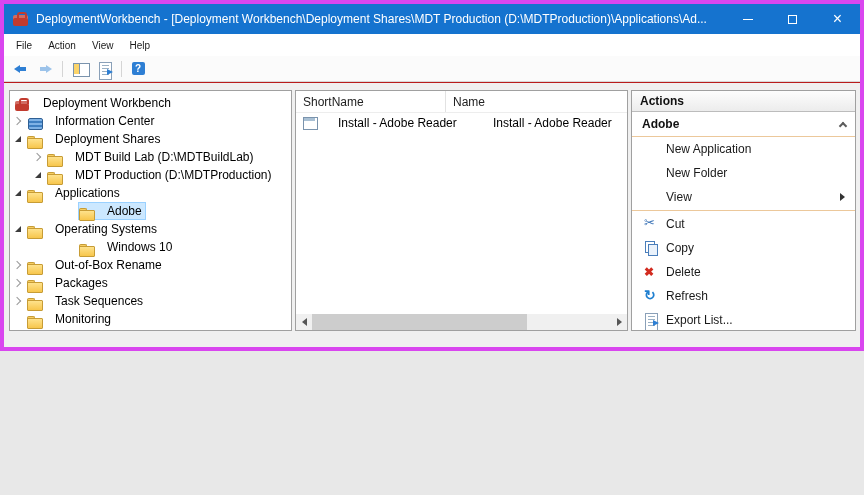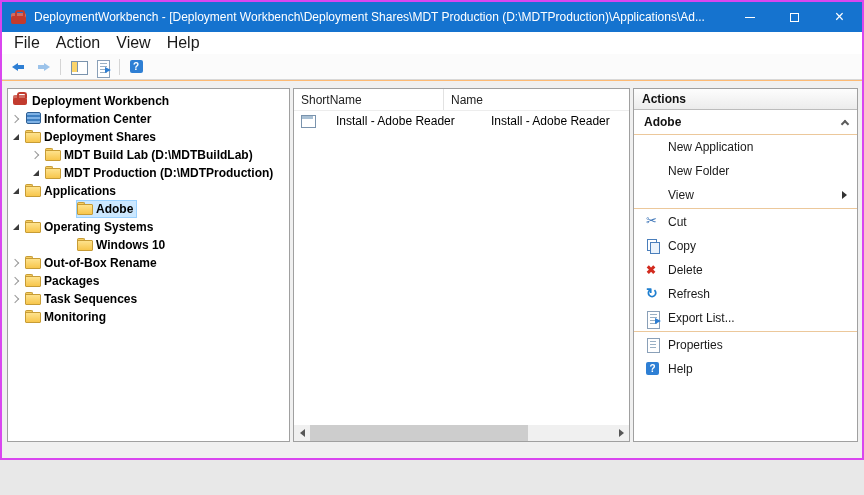--- a/index.html
+++ b/index.html
@@ -1,31 +1,31 @@
 <!DOCTYPE html>
 <html><head>
 <meta charset="utf-8">
 <style>
   * { box-sizing: border-box; margin:0; padding:0; }
   body { font-family:"Liberation Sans", sans-serif; background:#e8e8e8; }
-  .window { width:864px; height:460px; border:2px solid #d946ef; background:#fdba74; position:relative; overflow:hidden; }
+  .window { width:864px; height:351px; border:4px solid #d946ef; background:#b91c1c; position:relative; overflow:hidden; }
 
   
   .titlebar { height:30px; background:#1573cf; display:flex; align-items:center; color:#fff; }
   .app-icon { width:16px; height:14px; margin-left:9px; position:relative; flex:none; }
   .app-icon::before { content:""; position:absolute; left:0; top:3px; width:15px; height:11px; background:#c23b2e; border-radius:2px; box-shadow: inset 0 3px 0 rgba(255,255,255,.25); }
   .app-icon::after { content:""; position:absolute; left:4px; top:0; width:6px; height:4px; border:2px solid #c23b2e; border-bottom:none; border-radius:3px 3px 0 0; }
   .title-text { margin-left:7px; font-size:12px; white-space:nowrap; overflow:hidden; flex:1; }
   .winbtn { width:45px; height:30px; display:flex; align-items:center; justify-content:center; flex:none; }
   .glyph-min { width:10px; height:1px; background:#fff; }
   .glyph-max { width:9px; height:9px; border:1px solid #fff; }
   .glyph-close::before { content:"\00D7"; font-size:16px; line-height:1; }
 
   
-  .menubar { height:22px; background:#ffffff; display:flex; align-items:center; padding-left:4px; font-size:16px; color:#1a1a1a; }
+  .menubar { height:22px; background:#ffffff; display:flex; align-items:center; padding-left:4px; font-size:10px; color:#1a1a1a; }
   .menu-item { padding:3px 8px; }
 
   
   .toolbar { height:26px; background:#fbfbfb; border-bottom:1px solid #d8d8d8; display:flex; align-items:center; padding-left:5px; gap:2px; }
   .tbtn { width:23px; height:22px; display:flex; align-items:center; justify-content:center; }
   .tb-sep { width:1px; height:16px; background:#d5d5d5; margin:0 3px; }
 
   .ikon { position:relative; width:14px; height:14px; display:inline-block; flex:none; }
   .tb-back::before { content:""; position:absolute; left:0; top:3px; border-top:4px solid transparent; border-bottom:4px solid transparent; border-right:6px solid #2e7fd4; }
   .tb-back::after  { content:""; position:absolute; left:6px; top:5px; width:6px; height:4px; background:#2e7fd4; }
@@ -58,21 +58,21 @@
   .actions-pane { width:225px; flex:none; font-size:12px; }
 
   
   .tree-item { height:18px; display:flex; align-items:center; white-space:nowrap; font-size:12px; color:#000; }
   .lvl0 { padding-left:2px; } .lvl1 { padding-left:0; } .lvl2 { padding-left:20px; }
   .lvl3 { } .lvl4 { padding-left:52px; }
   .expander { width:16px; height:18px; display:inline-flex; align-items:center; justify-content:center; flex:none; }
   .lvl0 .expander { width:2px; }
   .expander[data-state="collapsed"]::before { content:""; width:5px; height:5px; border-top:1px solid #989898; border-right:1px solid #989898; transform:rotate(45deg); margin-left:-3px; }
   .expander[data-state="expanded"]::before { content:""; width:0; height:0; border-top:6px solid transparent; border-right:6px solid #3c3c3c; }
-  .node { display:flex; align-items:flex-start; height:18px; padding:0 4px 0 1px; gap:3px;font-weight:bold; }
+  .node { display:flex; align-items:flex-end; height:18px; padding:0 4px 0 1px; gap:12px; }
   .node.selected { background:#cce8ff; box-shadow: inset 0 0 0 1px #9ad1ff; }
   .tlabel { line-height:18px; }
 
   .folder { position:relative; width:16px; height:14px; }
   .folder::before { content:""; position:absolute; left:0; top:2px; width:6px; height:4px; background:#f7cf63; border:1px solid #c79c35; border-bottom:none; border-radius:2px 2px 0 0; }
   .folder::after  { content:""; position:absolute; left:0; top:4px; width:14px; height:9px; background:linear-gradient(#fee28c,#f7c64c); border:1px solid #c79c35; border-radius:1px; }
   .wb { position:relative; width:16px; height:14px; }
   .wb::before { content:""; position:absolute; left:0; top:3px; width:14px; height:10px; background:#c23b2e; border-radius:2px; box-shadow: inset 0 3px 0 rgba(255,255,255,.25); }
   .wb::after  { content:""; position:absolute; left:4px; top:0; width:6px; height:4px; border:2px solid #c23b2e; border-bottom:none; border-radius:3px 3px 0 0; }
   .stack { position:relative; width:16px; height:14px; }

